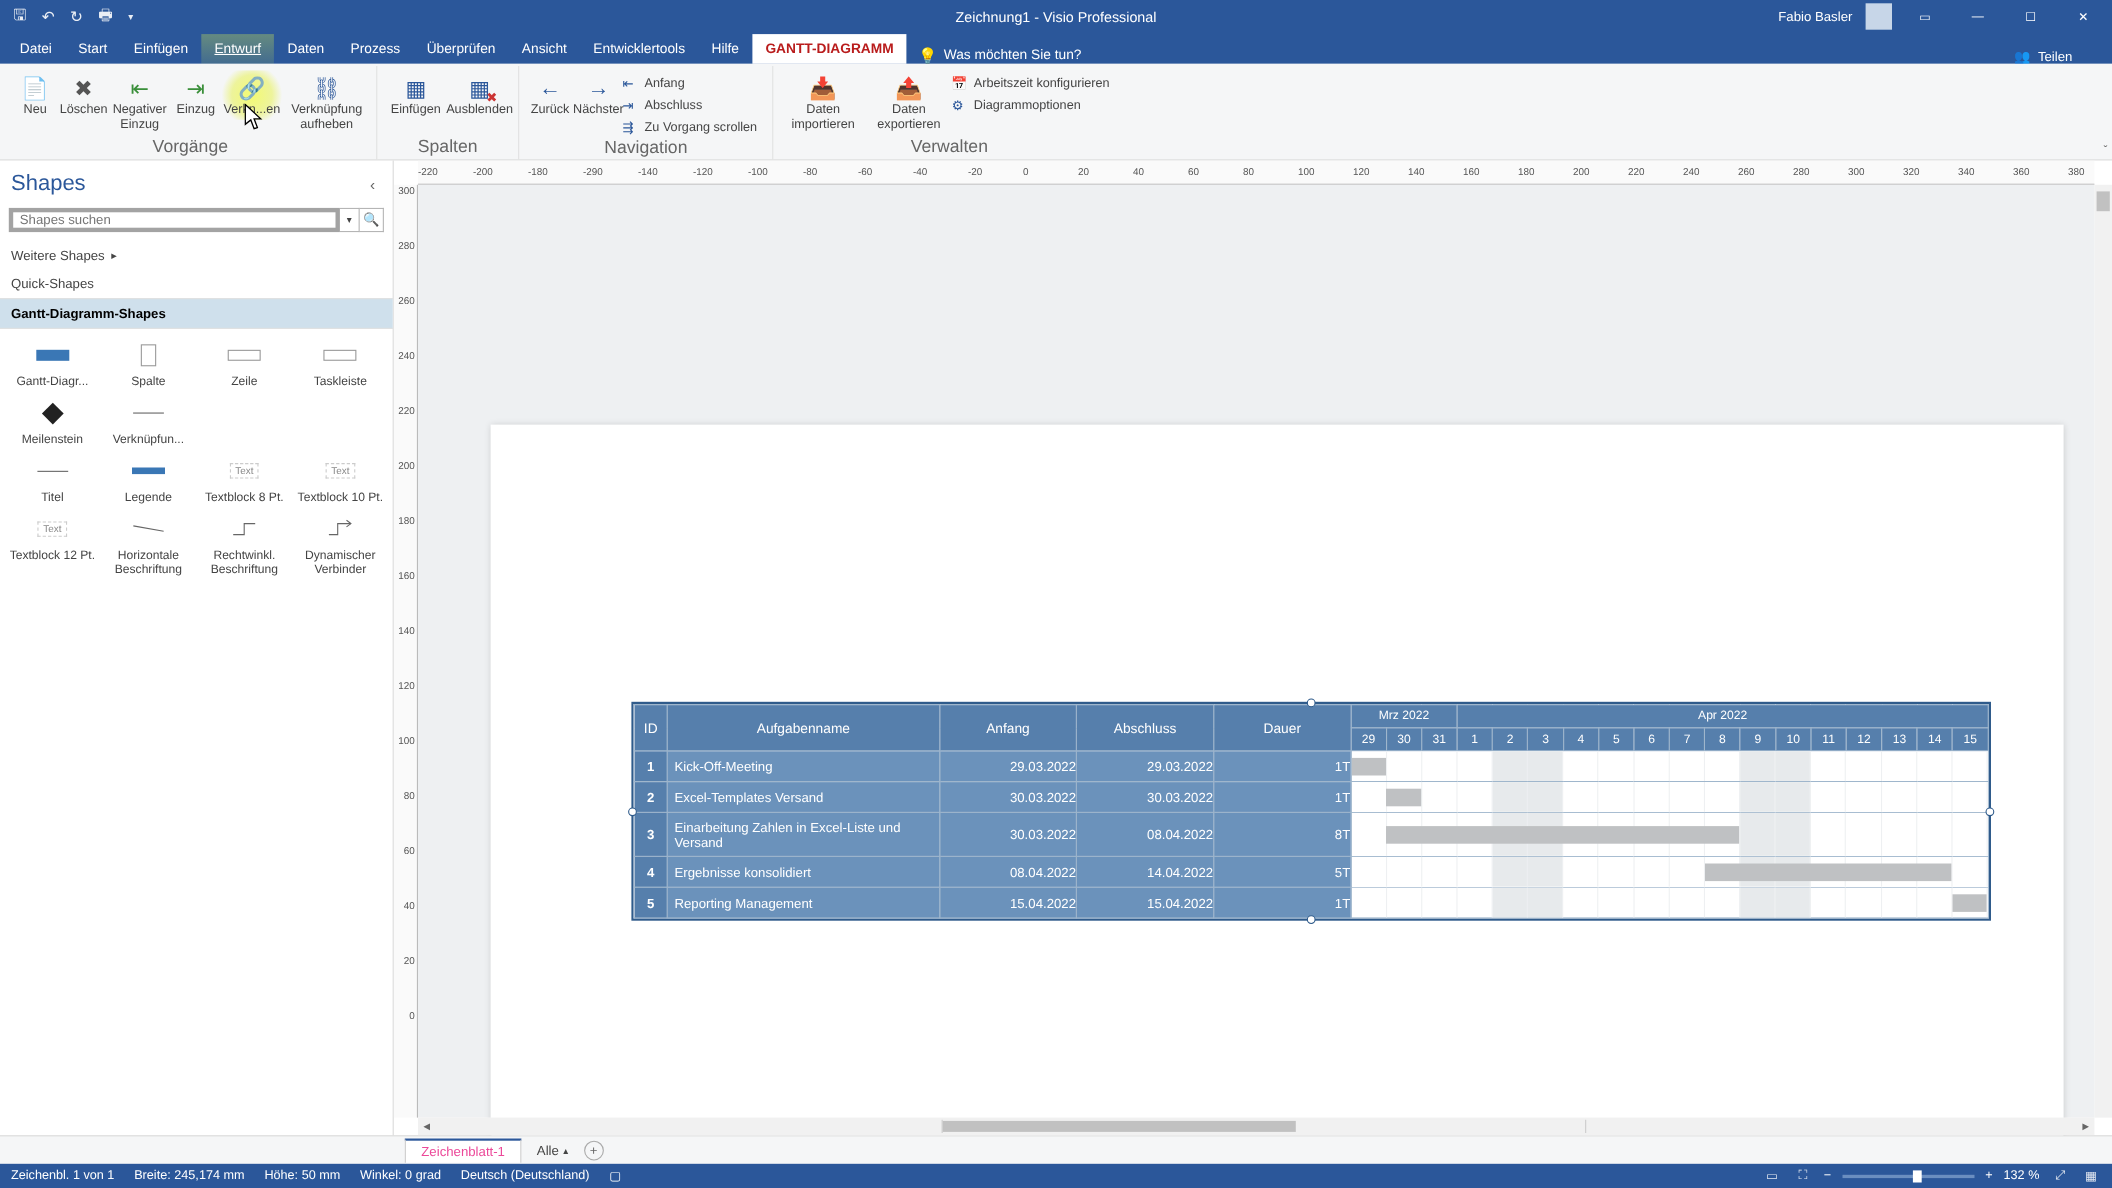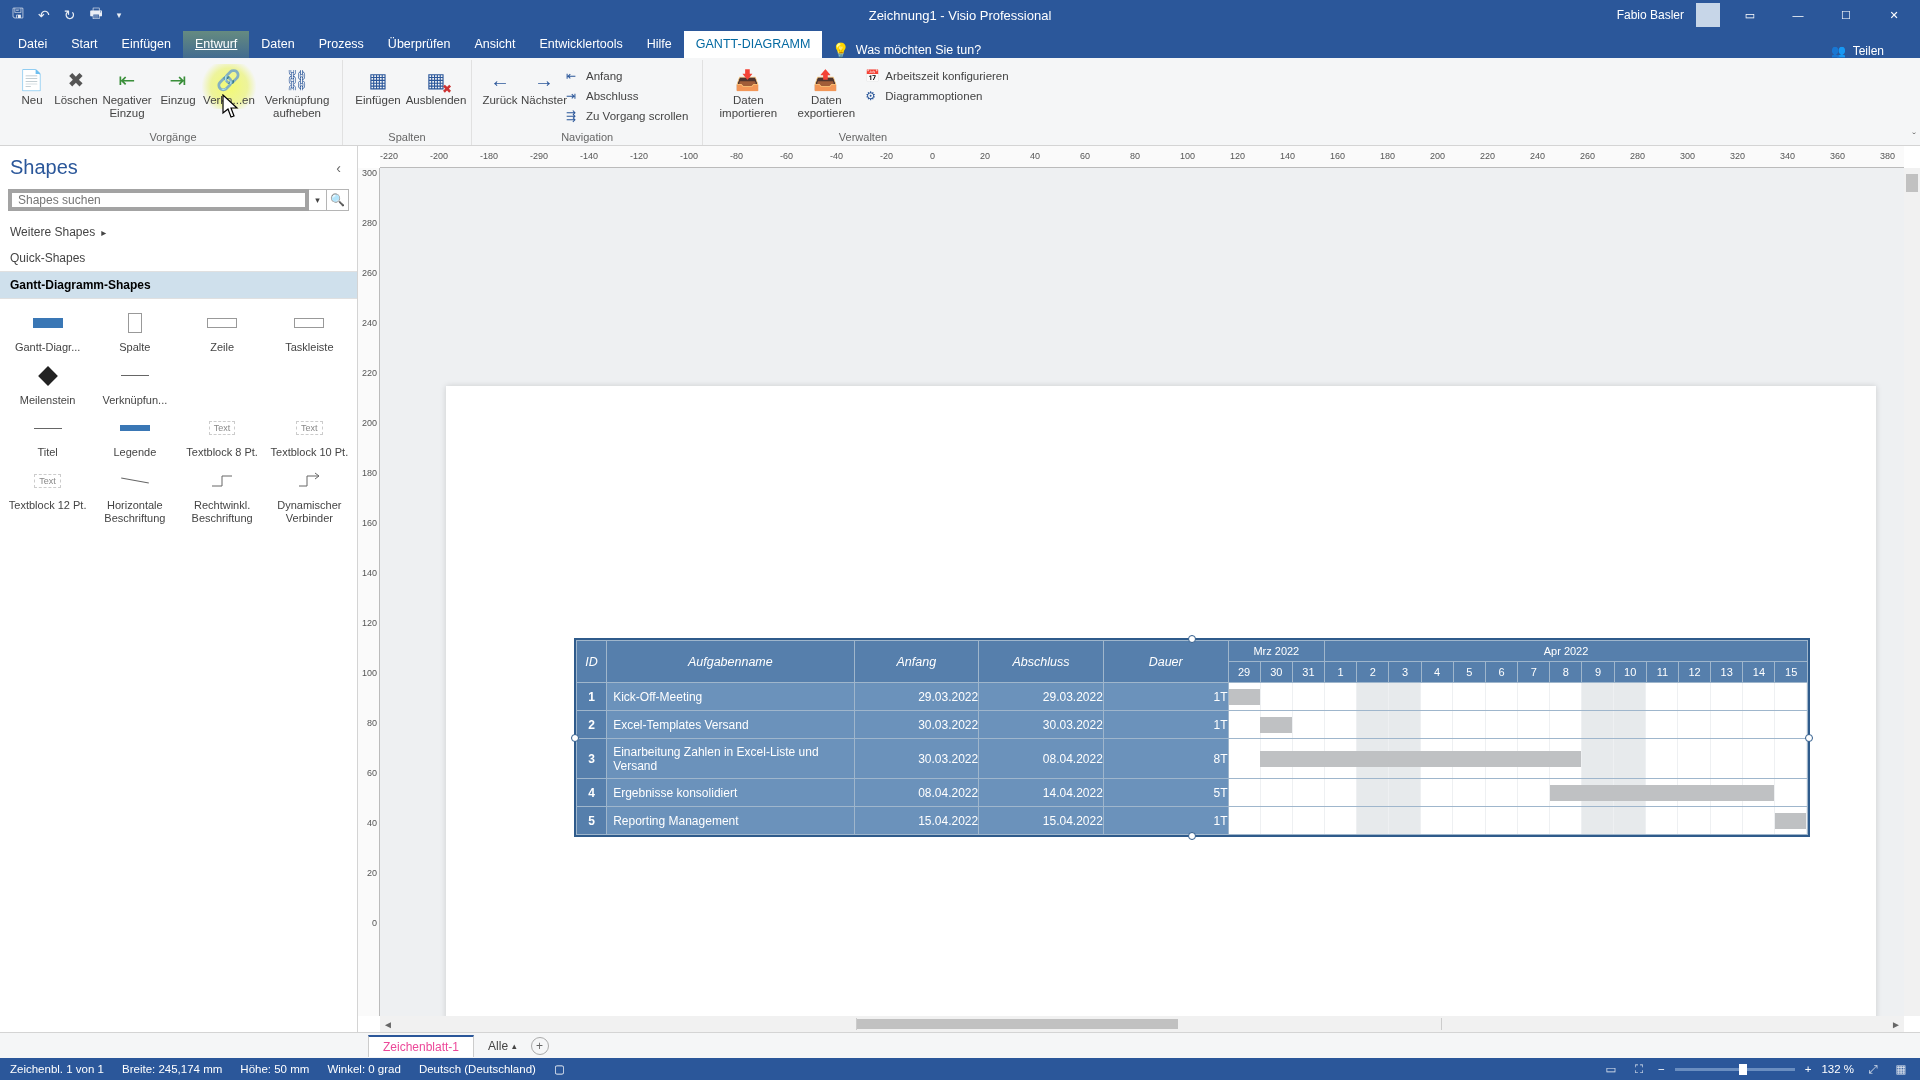--- a/index.html
+++ b/index.html
@@ -11,32 +11,32 @@
 .titlebar .qat span { color: #fff; opacity: .9; font-size: 14px; }
 .titlebar .title-text { position: absolute; left: 50%; transform: translateX(-50%); font-size: 13px; }
 .titlebar .right { margin-left: auto; display: flex; align-items: center; gap: 12px; padding-right: 8px; }
 .titlebar .avatar { width: 24px; height: 24px; background: #c7d6e8; }
 .titlebar .winbtn { width: 36px; height: 30px; display:flex; align-items:center; justify-content:center; }
 .titlebar .winbtn span { font-size: 11px; }
 
 
 .tabs { background: #2b579a; height: 28px; display: flex; align-items: flex-end; color: #fff; padding-left: 6px; position: relative; }
 .tabs .tab { padding: 6px 12px 7px; font-size: 12.5px; cursor: pointer; }
-.tabs .tab.active { background: #fff; color: #0369a1; font-weight: 400; }
+.tabs .tab.active { background: #fff; color: #b91c1c; font-weight: 700; }
 .tabs .tab.highlight { color: #fff; background: linear-gradient(#d9f24d55,#d9f24d22); text-decoration: underline; }
 .tabs .tell { display:flex; align-items:center; gap:6px; padding: 0 10px; font-size:12.5px; }
 .tabs .tell .bulb { font-size: 14px; }
 .tabs .share { margin-left:auto; display:flex; align-items:center; gap:6px; padding:0 16px; }
 .tabs .collapse-caret { width: 20px; text-align:center; }
 
 
 .ribbon { height: 88px; background: #f5f6f7; border-bottom: 1px solid #d4d4d4; display: flex; align-items: stretch; padding: 2px 4px 0; position:relative; }
 .ribbon .group { display:flex; flex-direction:column; align-items:center; border-right:1px solid #e1e1e1; padding: 0 6px; }
 .ribbon .group .grow { flex:1; display:flex; align-items:flex-start; gap: 0; padding-top:4px; }
-.ribbon .group .lbl { font-size: 11px; color:#666; padding-bottom: 2px; }
+.ribbon .group .lbl { font-size: 16px; color:#666; padding-bottom: 2px; }
 .rbtn { display:flex; flex-direction:column; align-items:center; width: 58px; padding: 2px 2px; cursor:pointer; }
 .rbtn.narrow { width: 44px; }
 .rbtn.wide { width: 78px; }
 .rbtn .ico { width: 28px; height: 28px; display:flex; align-items:center; justify-content:center; font-size:20px; color:#2b579a; }
 .rbtn .txt { font-size: 11.5px; color:#444; text-align:center; line-height:1.15; }
 .rbtn.highlighted { background: radial-gradient(circle, #f2f97a 10%, #e8f25f99 50%, transparent 75%); position:relative; }
 .cursor-arrow { position:absolute; left: 222px; top: 94px; pointer-events:none; z-index: 50; }
 .vstack { display:flex; flex-direction:column; gap:0; padding-top:2px; }
 .vstack .srow { display:flex; align-items:center; gap:4px; height:20px; font-size:11.5px; color:#444; padding-right:8px; cursor:pointer; }
 .vstack .srow .mini-ico { width:16px; font-size:12px; color:#2b579a; }
@@ -82,21 +82,21 @@
 .hscrollbar-area { position:absolute; left:22px; right:16px; bottom:0; height:16px; background:#f1f1f1; display:flex; align-items:center; }
 .hscrollbar-area .harrow { width:16px; text-align:center; color:#666; font-size:10px;}
 .hscrollbar-area .htrack { flex:1; height:12px; background:#f1f1f1; border-left:1px solid #ccc; border-right:1px solid #ccc; position:relative; margin: 0 446px 0 460px;}
 .hscrollbar-area .htrack .hthumb { position:absolute; top:1px; height:10px; left:0; width:55%; background:#c1c1c1; }
 
 
 .gantt { position:absolute; left:128px; top:252px; width:1236px; border:2px solid #2f5b8b; background:#fff; }
 .gantt .sel-handle { position:absolute; width:8px; height:8px; background:#fff; border:1px solid #2f5b8b; border-radius:50%; z-index:5;}
 .gantt table { border-collapse: collapse; width:100%; table-layout: fixed; }
 .gantt th, .gantt td { border:1px solid #9fb6cc; padding:0; }
-.gantt thead th { background:#567fac; color:#fff; font-style: italic; font-weight:500; font-size:12.5px; height:41px; }
+.gantt thead th { background:#567fac; color:#fff; font-weight:500; font-size:12.5px; height:41px; }
 .gantt thead th.sub { font-style:normal; font-size:11px; height:21px; }
 .gantt tbody td { background:#6b92bb; color:#fff; font-size:12px; height:28px; }
 .gantt tbody td.idcell { text-align:center; font-weight:600; background:#567fac; width:30px;}
 .gantt tbody td.name { text-align:left; padding-left:6px; }
 .gantt tbody td.date, .gantt tbody td.dur { text-align:right; }
 .gantt .timeline { background:#fff !important; position:relative; padding:0; }
 .gantt .timeline .tbar { position:absolute; top:6px; height:16px; background:#bfc1c3; }
 .gantt tbody tr.wrap td { height:40px; }
 .gantt .timeline .day-grid { position:absolute; inset:0; display:grid; grid-template-columns: repeat(18, 1fr); }
 .gantt .timeline .day-grid div { border-right:1px solid #eef0f2; }

